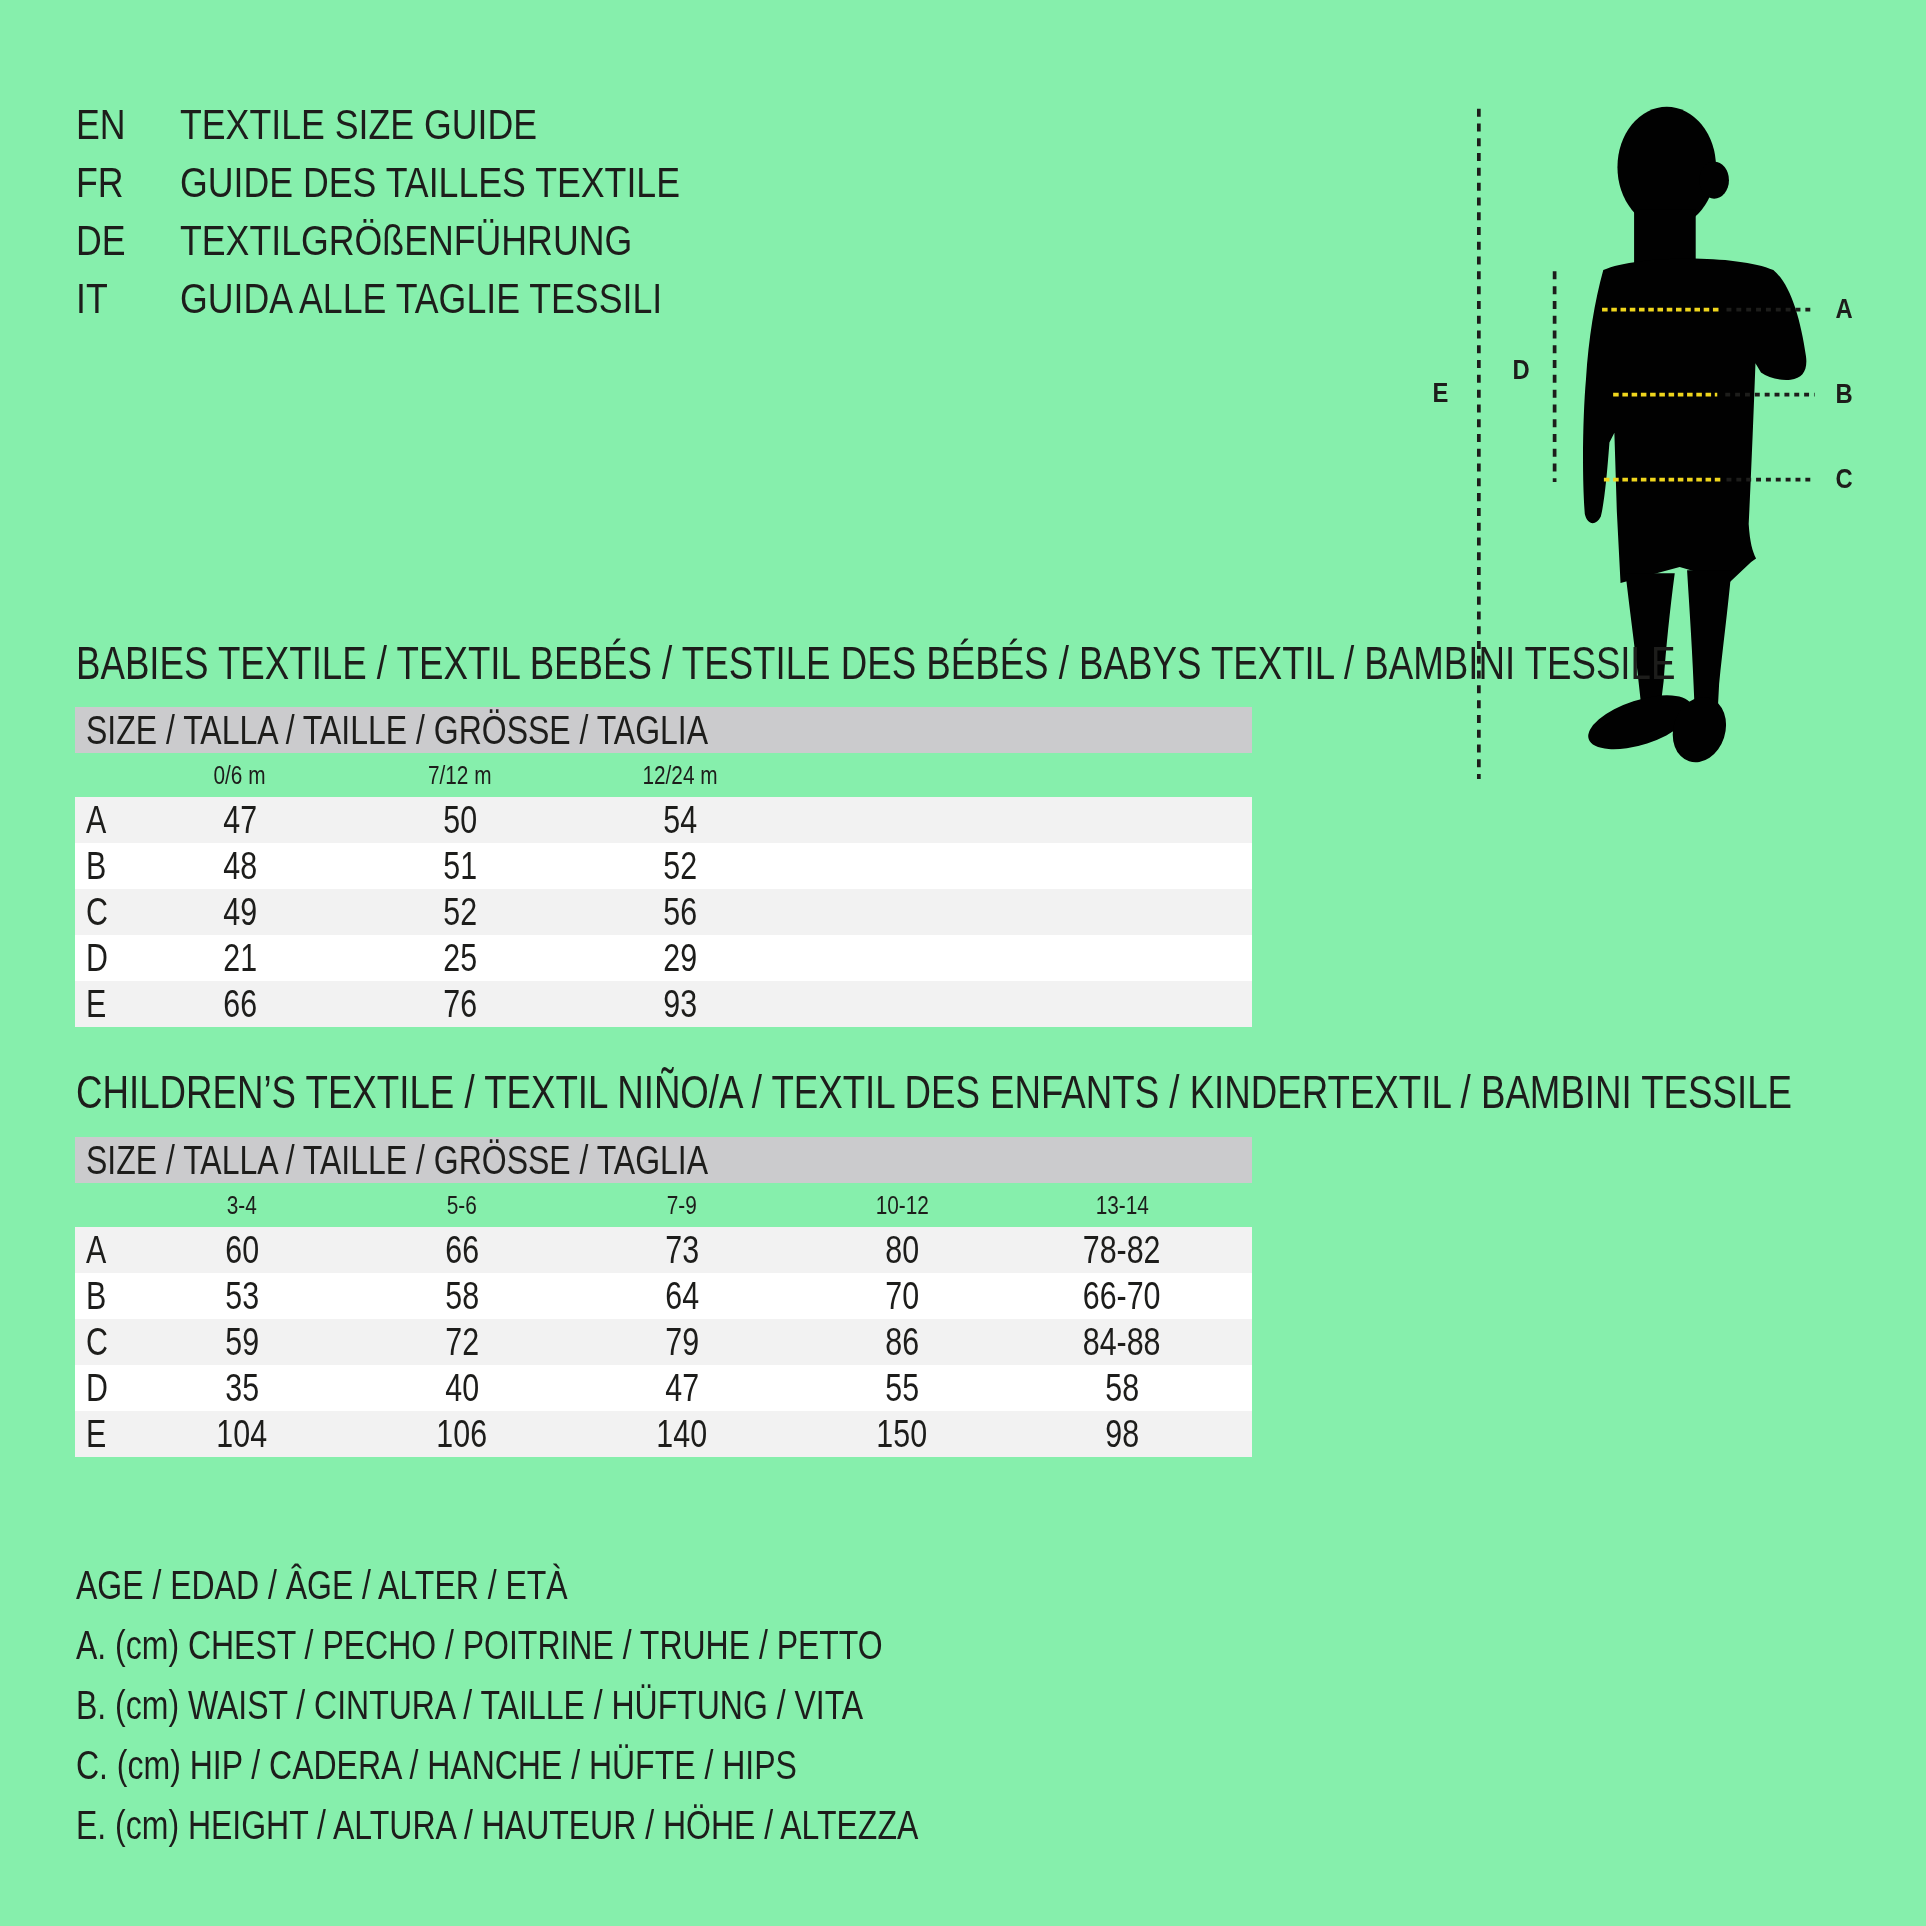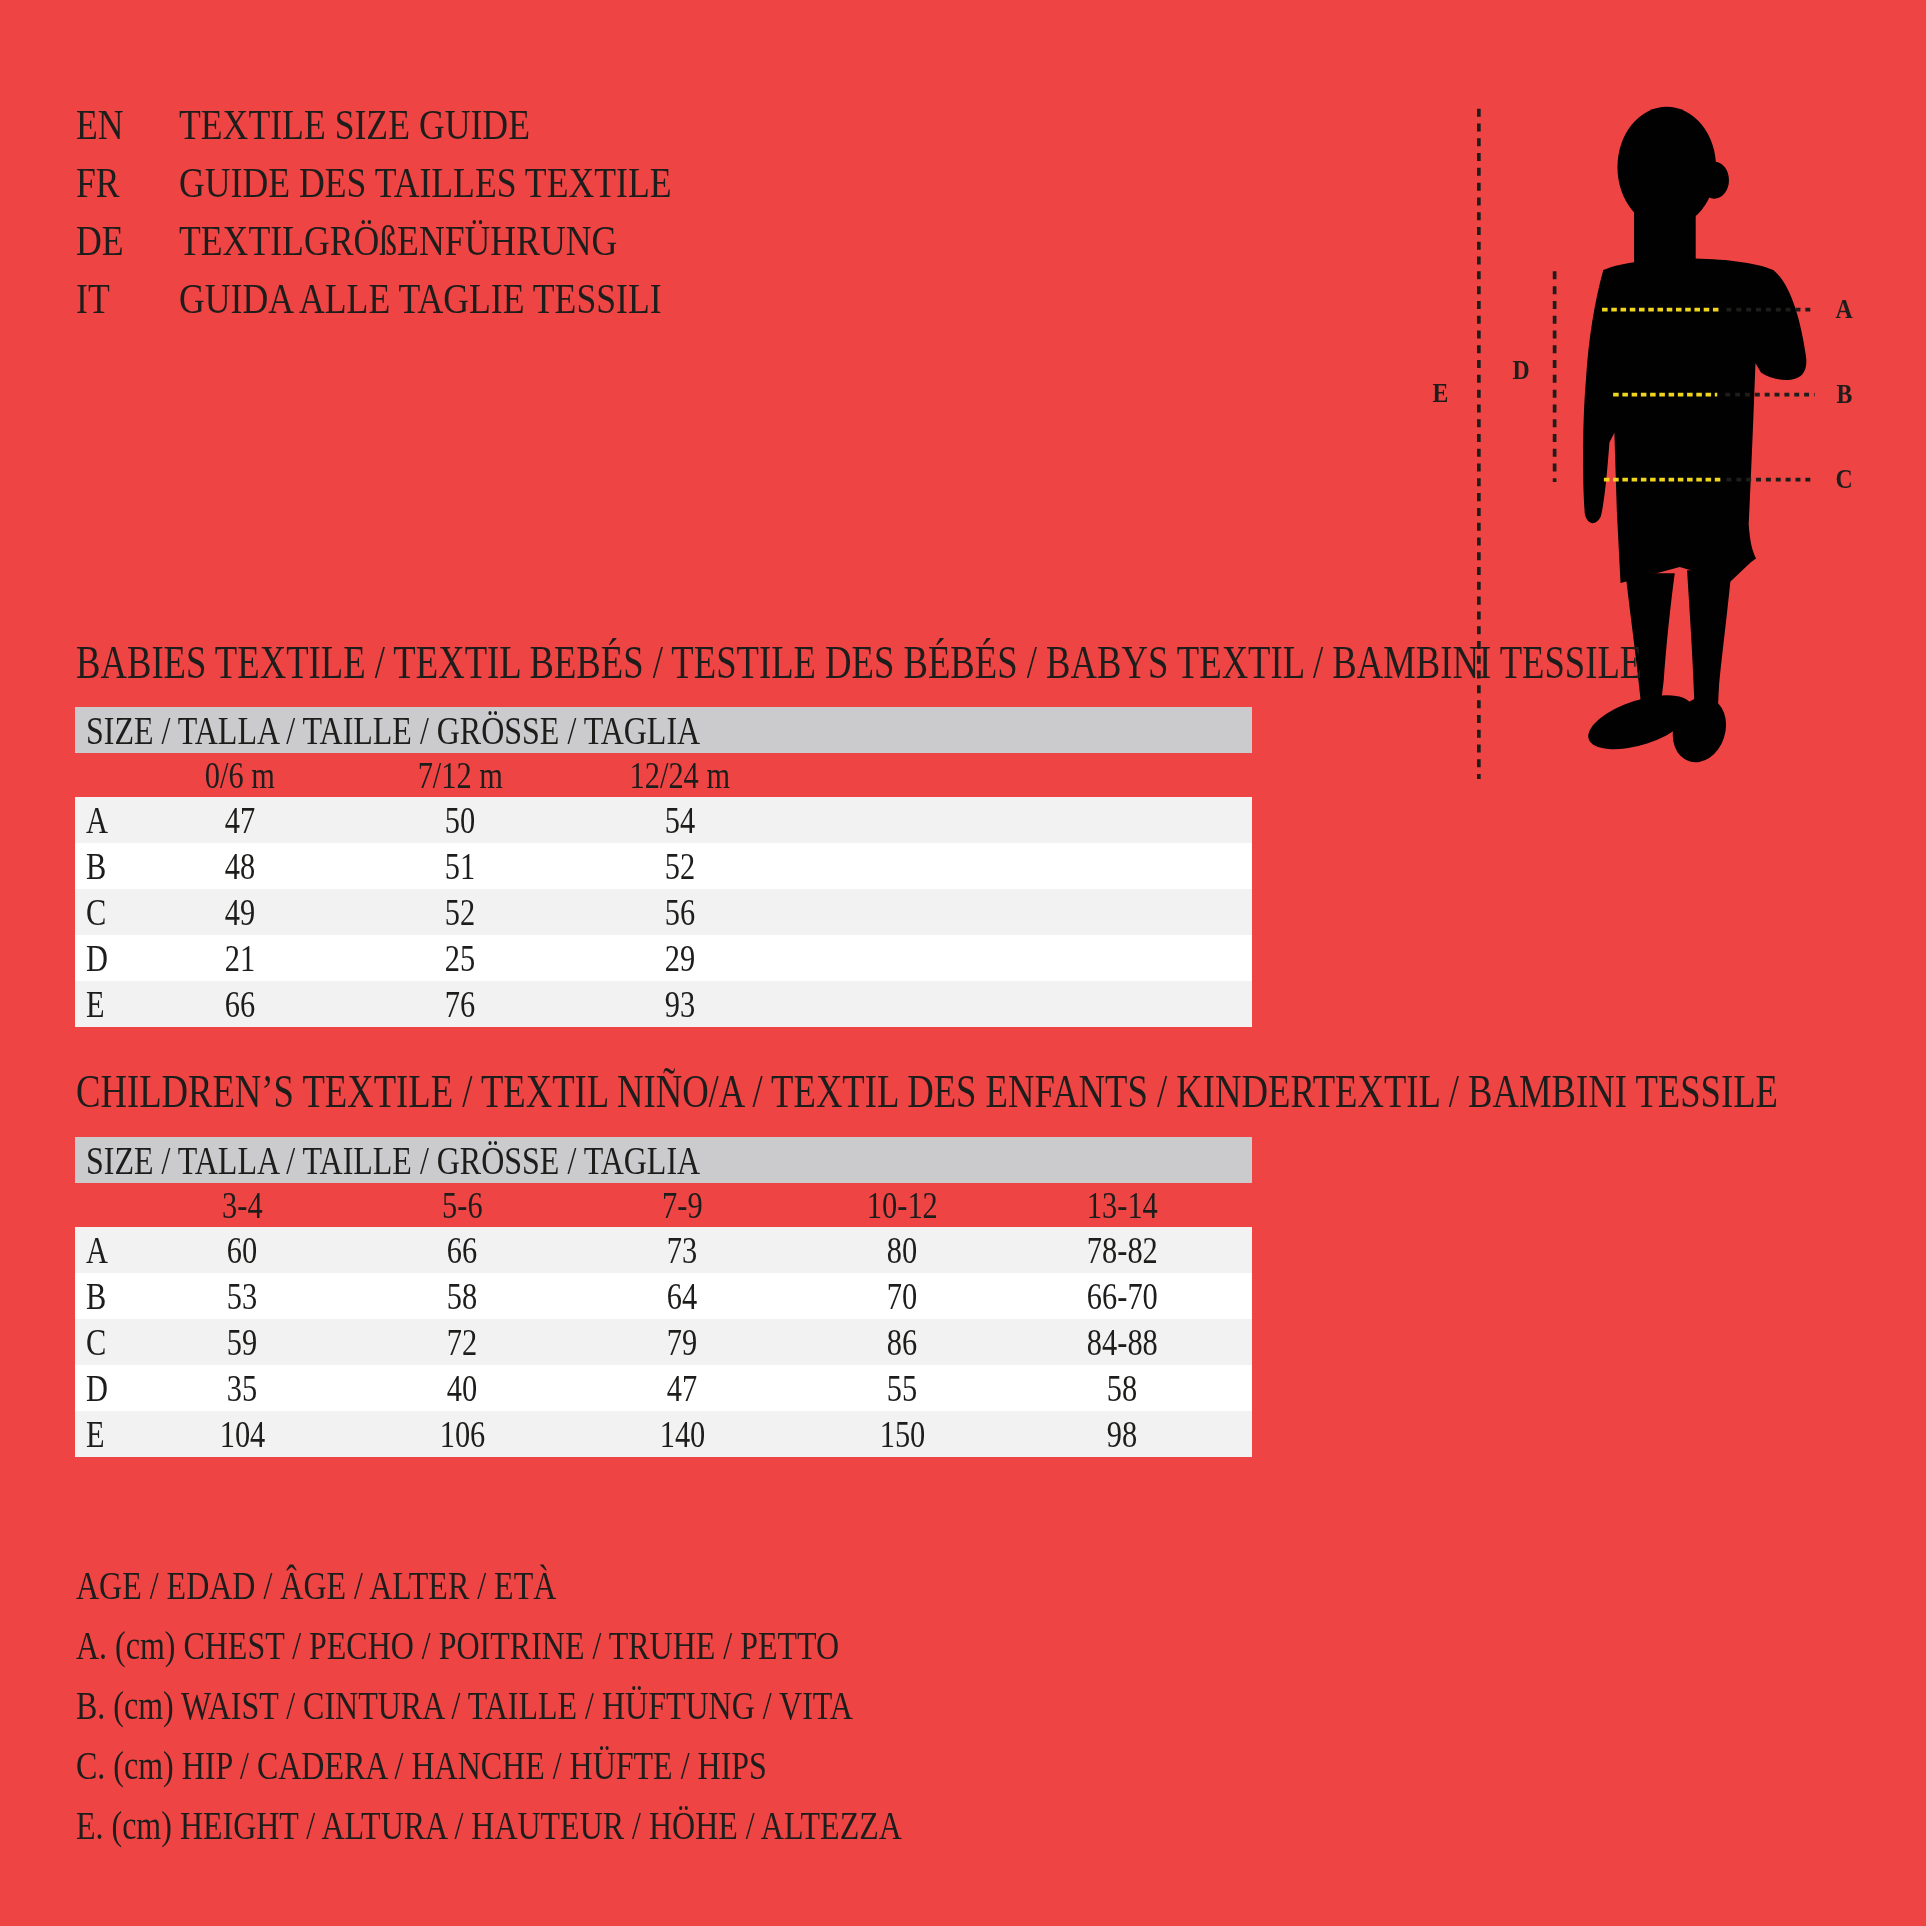--- a/index.html
+++ b/index.html
@@ -1,38 +1,38 @@
 <!DOCTYPE html>
 <html style="font-size:10px"><head>
 <meta charset="utf-8">
 <style>
   html,body{margin:0;padding:0;background:#ffffff;}
   #canvas{
-    position:relative;width:1926px;height:1926px;background:#ef4444;
-    font-family:Liberation Serif, serif;color:#1d1d1b;overflow:hidden;
+    position:relative;width:1926px;height:1926px;background:#86efac;
+    font-family:Liberation Sans, sans-serif;color:#1d1d1b;overflow:hidden;
   }
   
   .cnd-left   {display:inline-block;transform:scaleX(0.78);transform-origin:0 50%;white-space:nowrap;}
   .cnd-title  {display:inline-block;transform:scaleX(0.85);transform-origin:0 50%;white-space:nowrap;}
   .cnd-center {display:inline-block;transform:scaleX(0.80);transform-origin:50% 50%;white-space:nowrap;}
   .cnd-label  {display:inline-block;transform:scaleX(0.85);transform-origin:50% 50%;white-space:nowrap;}
 
   
   #lang-block{position:absolute;left:76px;top:96px;}
   .lang-row{height:58px;line-height:58px;font-size:42px;}
   .lang-code{display:inline-block;width:92px;vertical-align:top;}
   .lang-title{display:inline-block;vertical-align:top;}
 
   
   .section-title{position:absolute;left:76px;font-size:47px;line-height:1;}
 
   
   .size-table{position:absolute;left:75px;width:1177px;}
   .size-bar{height:46px;line-height:46px;background:#cbcbcd;font-size:41px;padding-left:11px;box-sizing:border-box;}
-  .col-head-row{display:flex;height:44px;line-height:44px;font-size:38px;}
+  .col-head-row{display:flex;height:44px;line-height:44px;font-size:26px;}
   .t-row{display:flex;height:46px;line-height:46px;font-size:38px;}
   .bg-alt{background:#f2f2f2;}
   .bg-white{background:#ffffff;}
   .lab-cell-b{width:55px;padding-left:11px;box-sizing:border-box;}
   .lab-cell-c{width:57px;padding-left:11px;box-sizing:border-box;}
   .cell{width:220px;text-align:center;}
 
   
   #legend{position:absolute;left:76px;top:1515px;margin-top:40px;}
   .legend-line{height:60px;line-height:60px;font-size:41px;}

